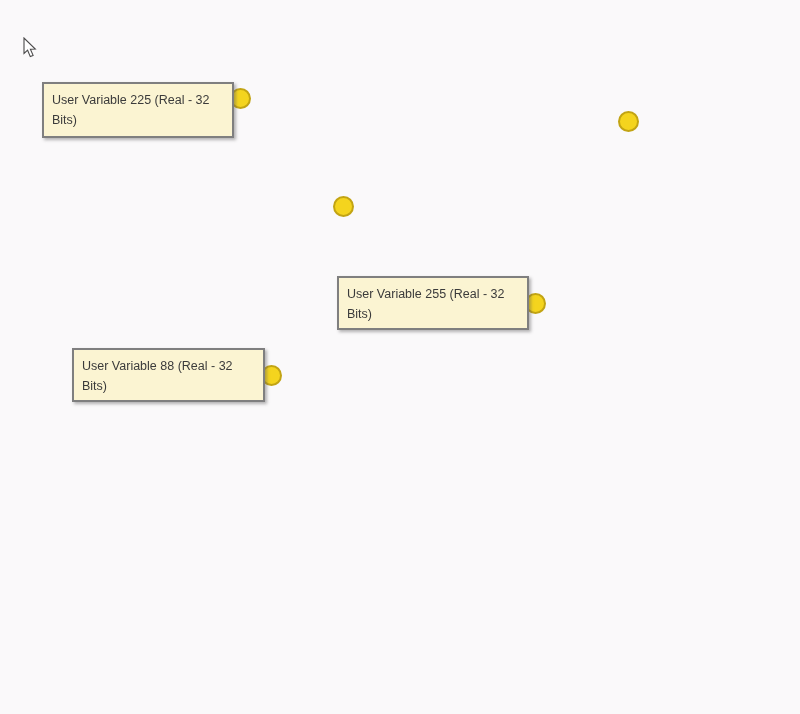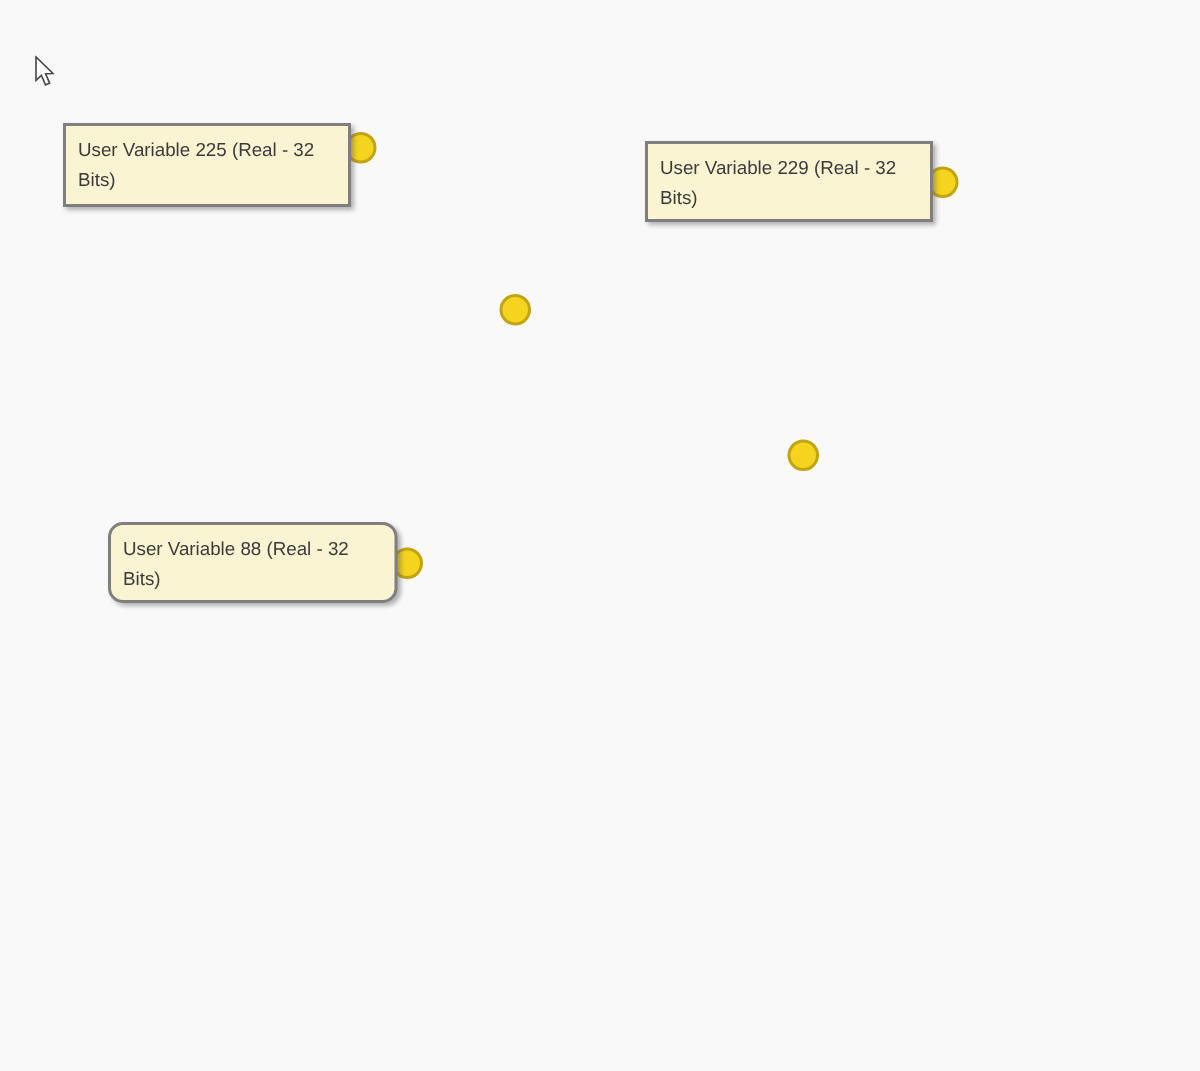--- a/index.html
+++ b/index.html
@@ -58,22 +58,22 @@
 
   <svg class="cursor" width="15" height="22" viewBox="0 0 15 22" style="left: 23px; top: 37px;">
     <path d="M1 1 L1 16.5 L4.6 13.2 L7.3 19.6 L10.1 18.4 L7.4 12.2 L12.3 12.0 Z" fill="#ffffff" stroke="#4a4a4a" stroke-width="1.1"></path>
   </svg>
 
 <span class="port" style="left: 229.5px; top: 87.5px;"></span>
     <div class="node" style="left: 42px; top: 70px; width: 192px; height: 56px; margin-top: 12px;">
       <span class="node-label">User Variable 225 (Real - 32 Bits)</span>
     </div>
     <span class="port" style="left: 617.5px; top: 110.5px;"></span>
-    <div class="node" style="left: 430px; top: 94px; width: 192px; height: 54px;">
-      <span class="node-label">User Variable 229 (Real - 32 Bits)</span>
-    </div>
     <span class="port" style="left: 332.5px; top: 195.5px;"></span>
     <span class="port" style="left: 524.5px; top: 292.5px;"></span>
+    <div class="node" style="left: 337px; top: 276px; width: 192px; height: 54px;">
+      <span class="node-label">User Variable 255 (Real - 32 Bits)</span>
+    </div>
     <span class="port" style="left: 260.5px; top: 364.5px;"></span>
-    <div class="node" style="left: 72px; top: 348px; width: 193px; height: 54px; border-radius: 10px;">
+    <div class="node" style="left: 72px; top: 348px; width: 193px; height: 54px;">
       <span class="node-label">User Variable 88 (Real - 32 Bits)</span>
     </div>
   </div>
 
 </body></html>

